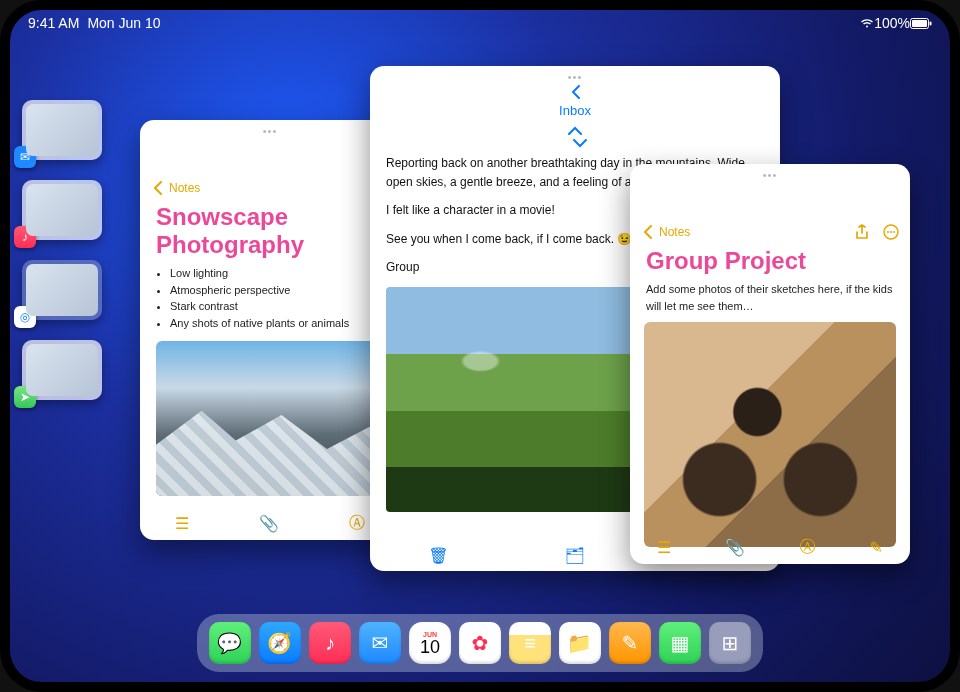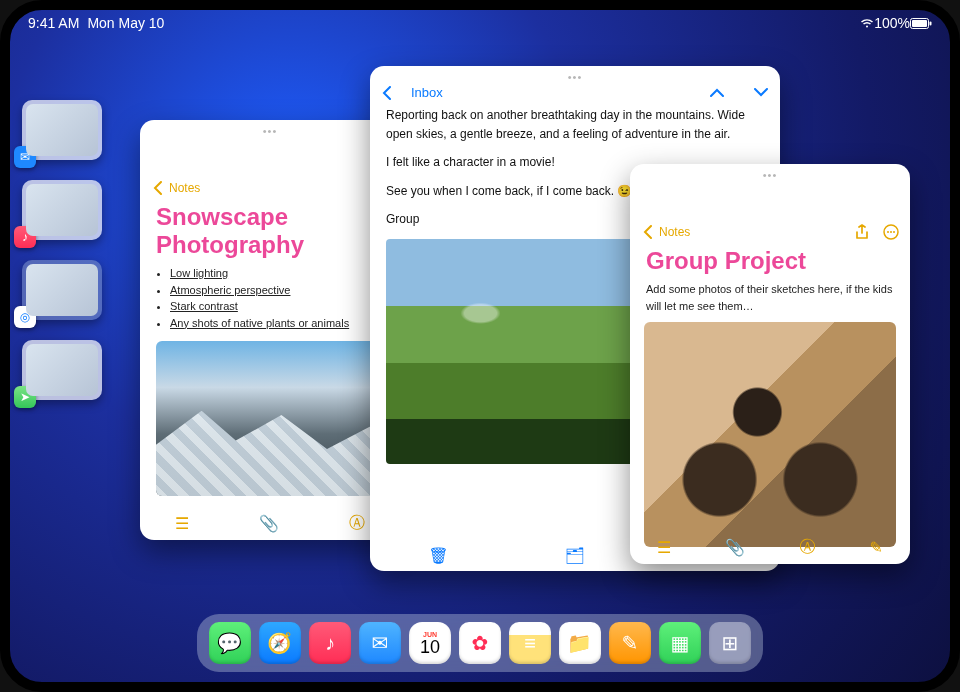--- a/index.html
+++ b/index.html
@@ -93,21 +93,21 @@
   }
 
   .notes-header{
     display:flex; align-items:center; padding:2px 10px 2px 8px;
     font-size:12px; color:#e6a800; gap:3px;margin-top:40px;
   }
   .notes-header .spacer{flex:1;}
   .notes-header .icon-btn{ width:18px;height:18px;display:flex;align-items:center;justify-content:center;}
   .note-title{ font-size:24px; font-weight:700; color:#ec4899; padding:4px 16px 6px; }
   .note-body{ font-size:11px; color:#222; padding:0 16px; line-height:1.5; }
-  .note-body ul{ padding-left:14px;text-decoration:underline; }
+  .note-body ul{ padding-left:14px; }
   .note-image{
     margin:10px 16px 0;
     height:155px;
     border-radius:6px;
     background:linear-gradient(to bottom,#6fb4e4 0%,#c9d9e6 30%,#5e6d76 60%,#2e3a42 100%);
     position:relative;
     overflow:hidden;
   }
   .note-image::after{
     content:"";
@@ -118,21 +118,21 @@
   }
   .notes-toolbar{
     position:absolute; bottom:0; left:0; right:0;
     height:34px; display:flex; align-items:center; justify-content:space-around;
     color:#e6a800; font-size:16px;
   }
 
   
   .mail-header{
     display:flex; align-items:center; padding:2px 12px;
-    font-size:13px; color:#0a7aff; gap:20px;
+    font-size:13px; color:#0a7aff; gap:4px;flex-direction:column;
   }
   .mail-header .spacer{flex:1;}
   .mail-body{
     padding:4px 16px 0;
     font-size:12px; color:#111; line-height:1.55;
   }
   .mail-body p{ margin:0 0 10px; }
   .mail-image{
     margin:4px 16px 0;
     height:225px;
@@ -193,21 +193,21 @@
   .icon-btn svg{display:block;}
 </style>
 </head>
 <body>
 
 <div class="device-frame">
 
   <div class="status-bar">
     <div class="status-left">
       <span>9:41 AM</span>
-      <span>Mon May 10</span>
+      <span>Mon Jun 10</span>
     </div>
     <div class="status-right">
       <span class="wifi">
         <svg width="14" height="10" viewBox="0 0 14 10">
             <path d="M7 9.5a1 1 0 100-2 1 1 0 000 2zm-3-3a5 5 0 016 0l1-1a6.5 6.5 0 00-8 0zm-2-2a8 8 0 0110 0l1-1a9.5 9.5 0 00-12 0z" fill="#fff"></path>
           </svg>
       </span>
       <span>100%</span>
       <span class="batt">
         <svg width="22" height="11" viewBox="0 0 22 11">

